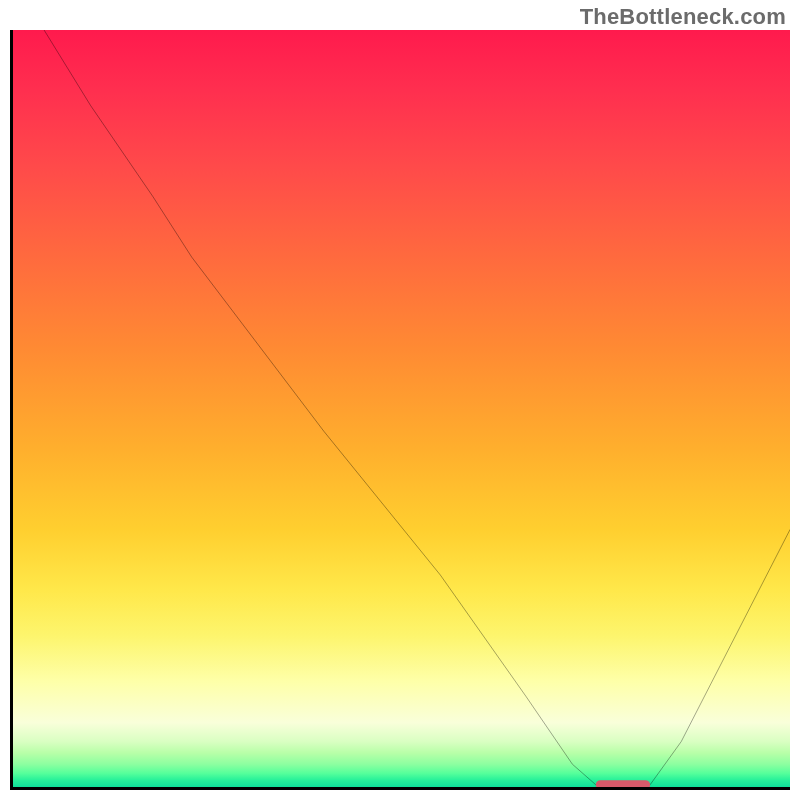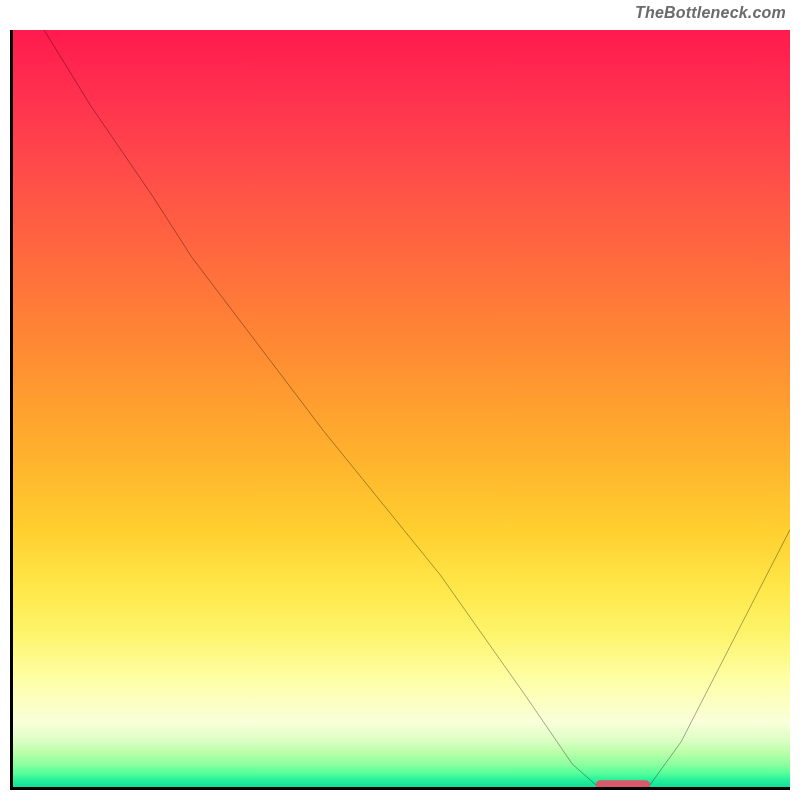--- a/index.html
+++ b/index.html
@@ -56,26 +56,25 @@
   svg.curve {
     position: absolute;
     inset: 0;
     width: 100%;
     height: 100%;
   }
   .watermark {
     position: absolute;
     top: 4px;
     right: 14px;
-    font-size: 16px;
+    font-size: 22px;
     font-weight: 600;
     color: #6b6b6b;
     letter-spacing: 0.2px;
     user-select: none;
-    font-style: italic;
   }
 </style>
 </head>
 <body>
 
 <div class="stage">
   <div class="watermark">TheBottleneck.com</div>
 
   <div class="plot">
     <div class="gradient"></div>

